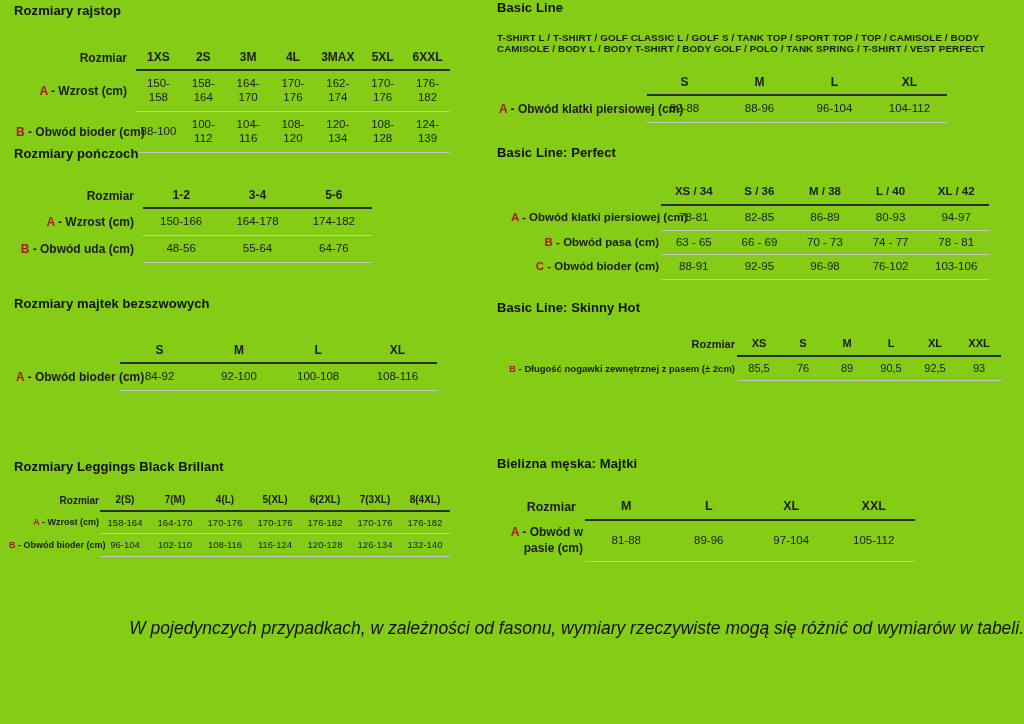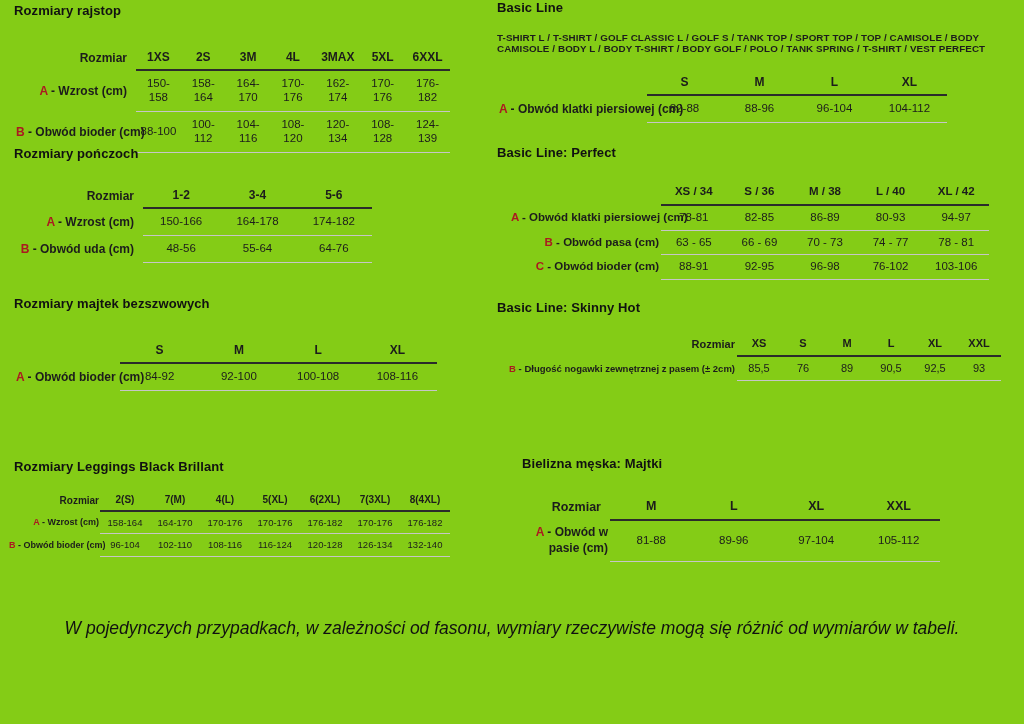--- a/index.html
+++ b/index.html
@@ -36,27 +36,27 @@
   #sec-perfect { left:497px; top:145px; }
   #sec-perfect .size-table { margin-top:20px; margin-left:12px; width:480px; }
   #sec-perfect .size-table thead th { font-size:11.5px; }
   #sec-perfect .size-table tbody td { padding:5px 2px; }
   #sec-perfect .size-table tbody td.lbl { font-size:11.5px; }
   #sec-skinny  { left:497px; top:300px; }
   #sec-skinny .size-table { margin-top:17px; width:504px; }
   #sec-skinny .size-table thead th { font-size:11px; padding:5px 2px; }
   #sec-skinny .size-table tbody td { font-size:11px; padding:5px 2px; }
   #sec-skinny .size-table tbody td.lbl { font-size:9.5px; }
-  #sec-majtki  { left:522px; top:456px; }
+  #sec-majtki  { left:497px; top:456px; }
   #sec-majtki .size-table { margin-top:23px; margin-left:6px; width:412px; }
   #sec-majtki .size-table thead th { font-size:12.5px; }
   #sec-majtki .size-table tbody td { padding:5px 2px; }
   #sec-majtki .size-table tbody td.lbl { white-space:normal; line-height:1.3; }
 
-  .footnote { position:absolute; left:0; top:618px; width:1024px; text-align:center; font-style:italic; font-size:17.5px; color:#111; }
+  .footnote { position:absolute; left:0; top:618px; width:1024px; text-align:right; font-style:italic; font-size:17.5px; color:#111; }
 </style>
 </head>
 <body>
 
 <div class="page">
 
   <section class="sec" id="sec-rajstop">
     <h3 class="sec-title">Rozmiary rajstop</h3>
     <table class="size-table">
         <colgroup>

